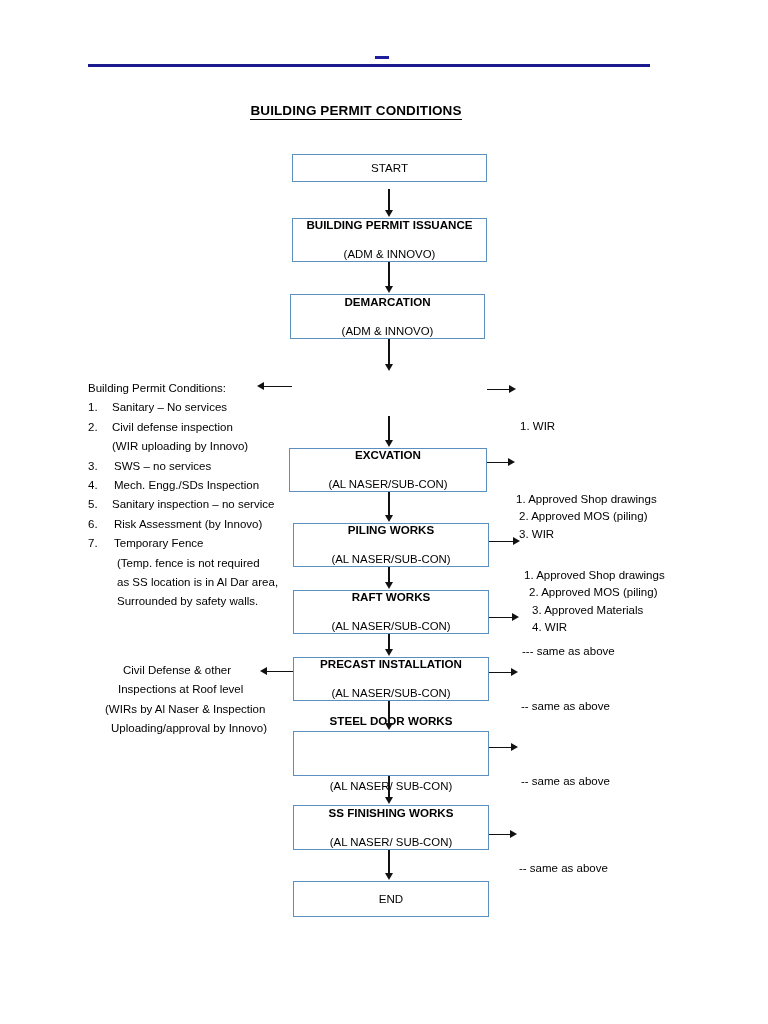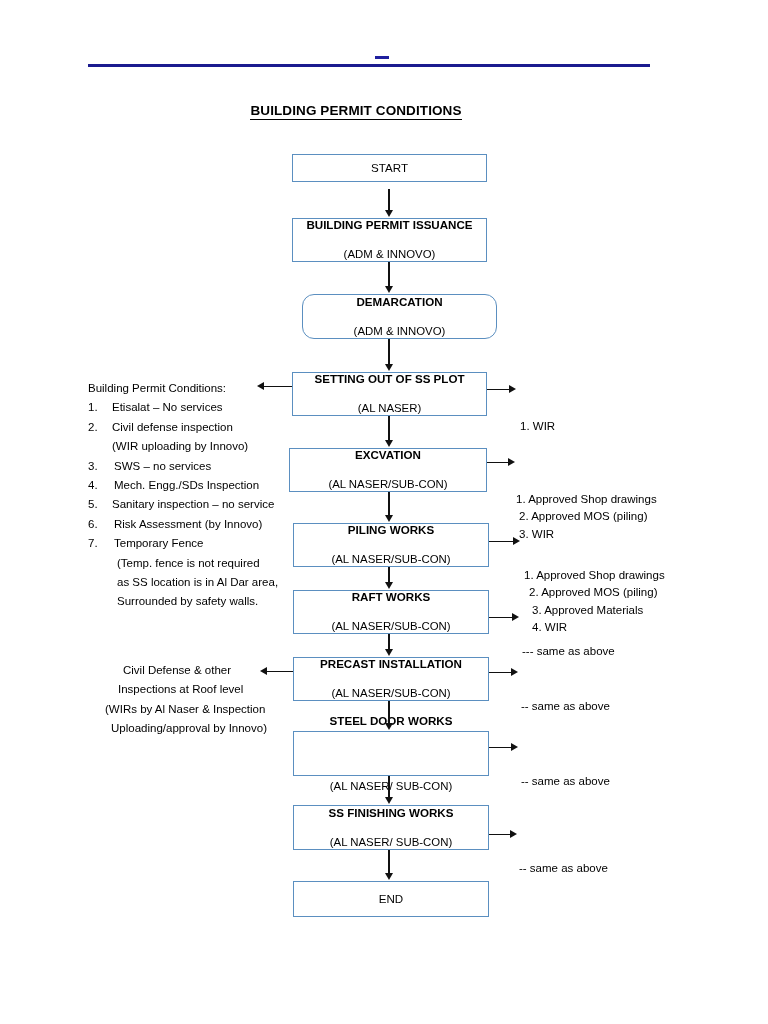--- a/index.html
+++ b/index.html
@@ -173,29 +173,25 @@
 
   <div class="fbox plain" style="left:292px; top:154px; width:195px; height:28px;">
     <div class="ln1">START</div>
   </div>
 
   <div class="fbox" style="left:292px; top:218px; width:195px; height:44px;">
     <div class="ln1">BUILDING PERMIT ISSUANCE</div>
     <div class="ln2">(ADM &amp; INNOVO)</div>
   </div>
 
-  <div class="fbox" style="left:302px; top:294px; width:195px; height:45px;border-radius:12px;">
+  <div class="fbox" style="left:290px; top:294px; width:195px; height:45px;">
     <div class="ln1">DEMARCATION</div>
     <div class="ln2">(ADM &amp; INNOVO)</div>
   </div>
 
-  <div class="fbox" style="left:292px; top:372px; width:195px; height:44px;">
-    <div class="ln1">SETTING OUT OF SS PLOT</div>
-    <div class="ln2">(AL NASER)</div>
-  </div>
 
   <div class="fbox" style="left:289px; top:448px; width:198px; height:44px;">
     <div class="ln1">EXCVATION</div>
     <div class="ln2">(AL NASER/SUB-CON)</div>
   </div>
 
   <div class="fbox" style="left:293px; top:523px; width:196px; height:44px;">
     <div class="ln1">PILING WORKS</div>
     <div class="ln2">(AL NASER/SUB-CON)</div>
   </div>
@@ -279,21 +275,21 @@
   <div class="hhead-right" style="left:511px; top:743px;"></div>
 
   <div class="hline" style="left:489px; top:833.5px; width:22px;"></div>
   <div class="hhead-right" style="left:510px; top:830px;"></div>
 
   <div class="cond-block">
     <div class="cond-head">Building Permit Conditions:</div>
 
     <div class="cond-row">
       <span class="cond-num">1.</span>
-      <span class="cond-txt">Etisalat – No services</span>
+      <span class="cond-txt">Sanitary – No services</span>
     </div>
 
     <div class="cond-row">
       <span class="cond-num">2.</span>
       <span class="cond-txt">Civil defense inspection</span>
     </div>
     <div class="cond-sub tight">(WIR uploading by Innovo)</div>
 
     <div class="cond-row">
       <span class="cond-num pad">3.</span>

